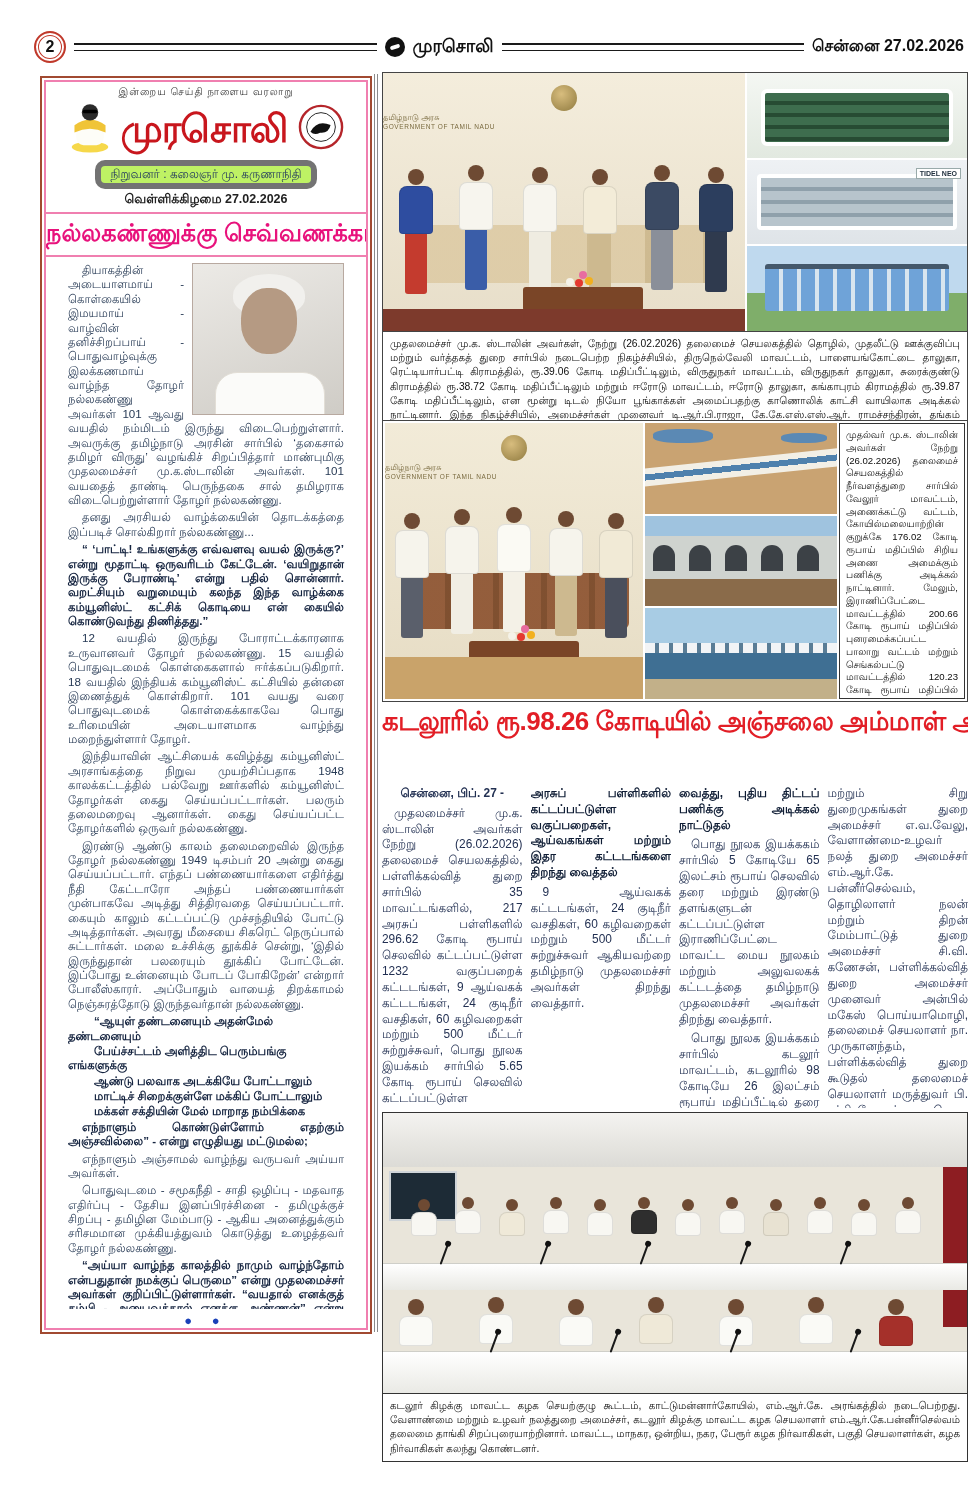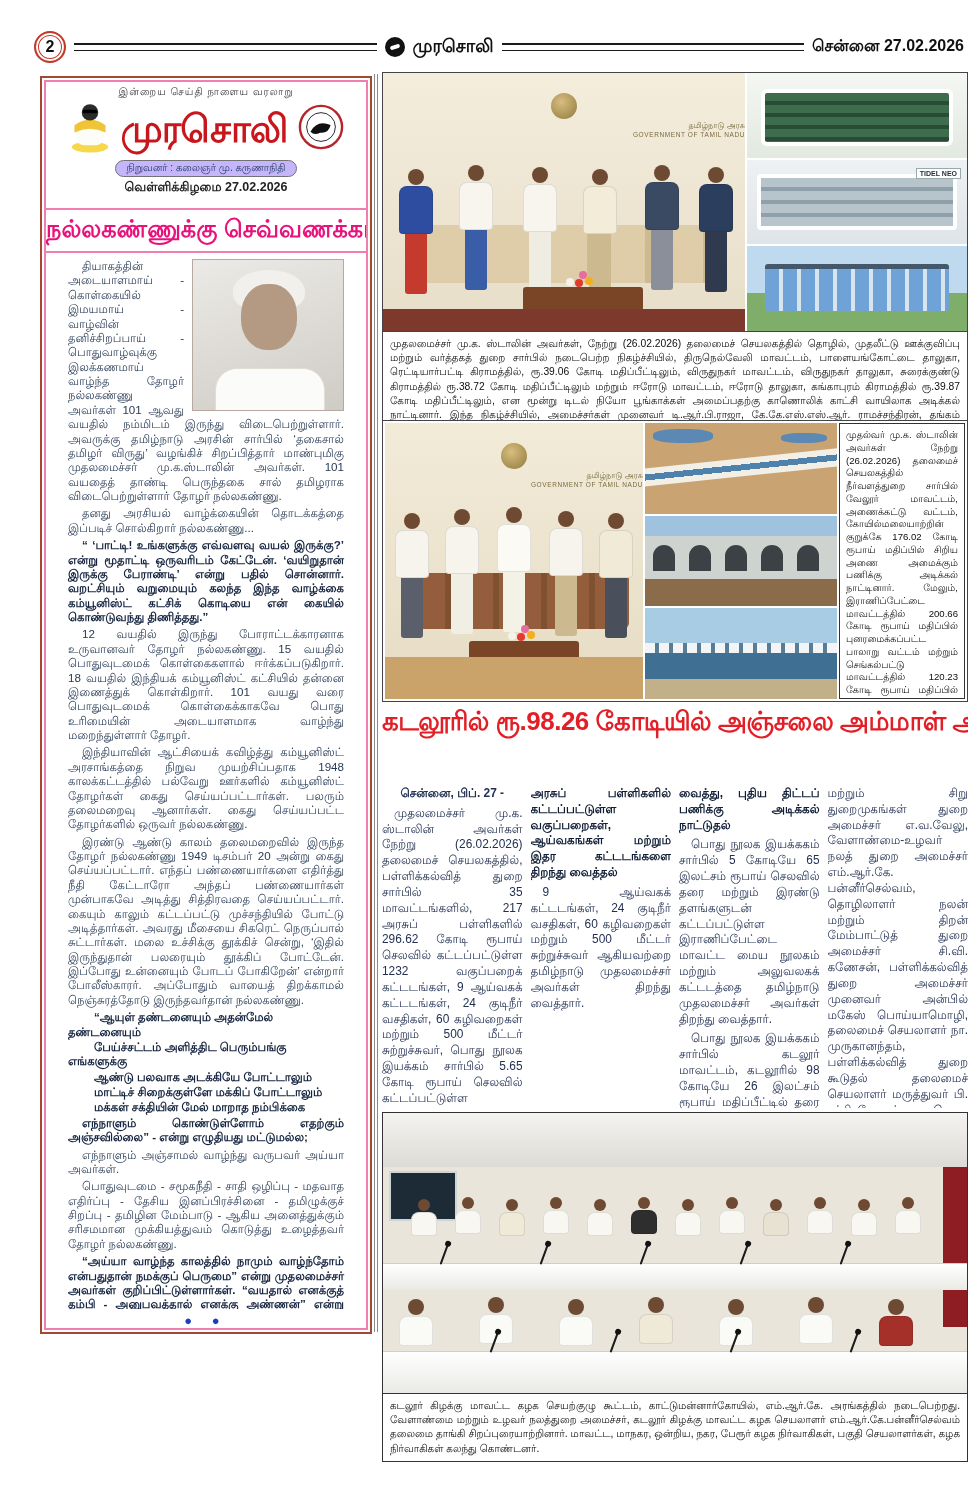--- a/index.html
+++ b/index.html
@@ -14,25 +14,25 @@
   .hdr-logo{width:20px;height:20px;border-radius:50%;background:#111;position:relative;flex:0 0 auto}
   .hdr-logo:after{content:"";position:absolute;left:5px;top:8px;width:10px;height:4px;border-radius:2px;background:#fff;transform:rotate(-18deg)}
   .hdr-title{font-weight:bold;font-size:18px;color:#111;white-space:nowrap}
   .hdr-date{font-weight:bold;font-size:16px;color:#111;white-space:nowrap}
 
   .vrule{position:absolute;left:374px;top:74px;width:2px;height:1258px;border-left:1px solid #8a8a8a;border-right:1px solid #8a8a8a}
 
   
   .leftcol{position:absolute;left:40px;top:76px;width:332px;height:1258px;border:2px solid #a14a31;background:#fff;padding:2px;box-sizing:border-box}
   .leftcol .inner{border:2px solid #f07fb0;height:100%;box-sizing:border-box;display:flex;flex-direction:column;overflow:hidden}
-  .mast{padding:4px 6px 12px;text-align:center}
+  .mast{padding:4px 6px 4px;text-align:center}
   .tagline{font-size:10px;color:#3a3a3a;letter-spacing:1px}
   .mast-row{display:flex;align-items:center;justify-content:center;gap:10px;margin-top:2px}
   .mast-title{font-size:38px;font-weight:900;color:#c8161d;letter-spacing:-1px;line-height:1}
-  .founder-pill{display:inline-block;border:1px solid #737373;border-radius:10px;font-size:10px;padding:1px 10px;color:#243a5e;background:#c4b5fd;margin-top:3px}
+  .founder-pill{display:inline-block;border:6px solid #737373;border-radius:10px;font-size:12px;padding:1px 10px;color:#243a5e;background:#bef264;margin-top:3px}
   .mast-date{font-size:12.5px;font-weight:bold;color:#222;margin-top:3px}
   .lhead{border-top:2px solid #f07fb0;border-bottom:2px solid #f07fb0;text-align:center;
          color:#e8127c;font-weight:900;font-size:24px;padding:5px 0;white-space:nowrap;overflow:hidden}
   .article{flex:1;overflow:hidden;padding:6px 22px;font-size:11.6px;line-height:1.24;text-align:justify;color:#273a55}
   .article p{margin:0 0 3px;text-indent:14px}
   .article p.bold{font-weight:bold;color:#14233f}
   .article p.poem{font-weight:bold;color:#14233f;text-indent:26px;text-align:left;margin-bottom:1px}
   .endmark{text-align:center;color:#1a41b8;font-size:13px;letter-spacing:8px;font-weight:bold;margin-top:4px}
   .portrait{float:right;width:150px;height:150px;margin:0 0 6px 8px;background:linear-gradient(160deg,#eceae6,#cfccc6);
             border:1px solid #b8a9a0;position:relative;overflow:hidden}
@@ -47,21 +47,21 @@
   .pe .t{height:48px;border-radius:8px 8px 4px 4px;background:var(--s,#f6f4ec);margin-top:1px;border:1px solid rgba(0,0,0,.10);box-sizing:border-box}
   .pe .l{height:60px;margin:0 6px;background:var(--p,#46506b);border-radius:0 0 3px 3px}
   .pe.sit .t{height:30px}
   .pe.sm{width:26px}.pe.sm .h{width:12px;height:12px}.pe.sm .t{height:24px}
 
   
   .block1{position:absolute;left:382px;top:72px;width:586px;border:1px solid #444;background:#fff;box-sizing:border-box}
   .b1-photos{display:flex;height:258px;gap:2px;background:#fff}
   .b1-main{width:362px;position:relative;background:linear-gradient(#f4eddc,#e7dec9);overflow:hidden}
   .floor1{position:absolute;left:0;right:0;bottom:0;height:22px;background:#7d3a2c}
-  .emb{position:absolute;left:50%;transform:translateX(-50%);top:20px;text-align:right;width:100%}
+  .emb{position:absolute;left:50%;transform:translateX(-50%);top:12px;text-align:left;width:100%}
   .emb .c{width:26px;height:26px;border-radius:50%;background:radial-gradient(circle at 40% 35%,#d8bd7e,#8f7a3f);margin:0 auto 2px}
   .emb .t1{font-size:8px;color:#7a6b40}
   .emb .t2{font-size:6.5px;color:#7a6b40;letter-spacing:.6px}
   .chairs1{position:absolute;left:36px;right:26px;top:152px;height:58px;border-radius:8px;opacity:.85;
            background:repeating-linear-gradient(90deg,#dcc9a2 0 52px,#c9b386 52px 58px)}
   .ctable{position:absolute;background:#7a4527;border-radius:3px}
   .flowers{position:absolute;width:8px;height:8px;border-radius:50%;background:#e4392f;box-shadow:10px -2px 0 #f2b01e,-9px -1px 0 #f5f2e8,4px -8px 0 #e86ca0}
   .b1-stack{flex:1;display:flex;flex-direction:column;gap:2px}
   .b1-stack .cell{flex:1;position:relative;overflow:hidden}
   .cellA{background:linear-gradient(#f4f7f3,#e2e9e0)}

